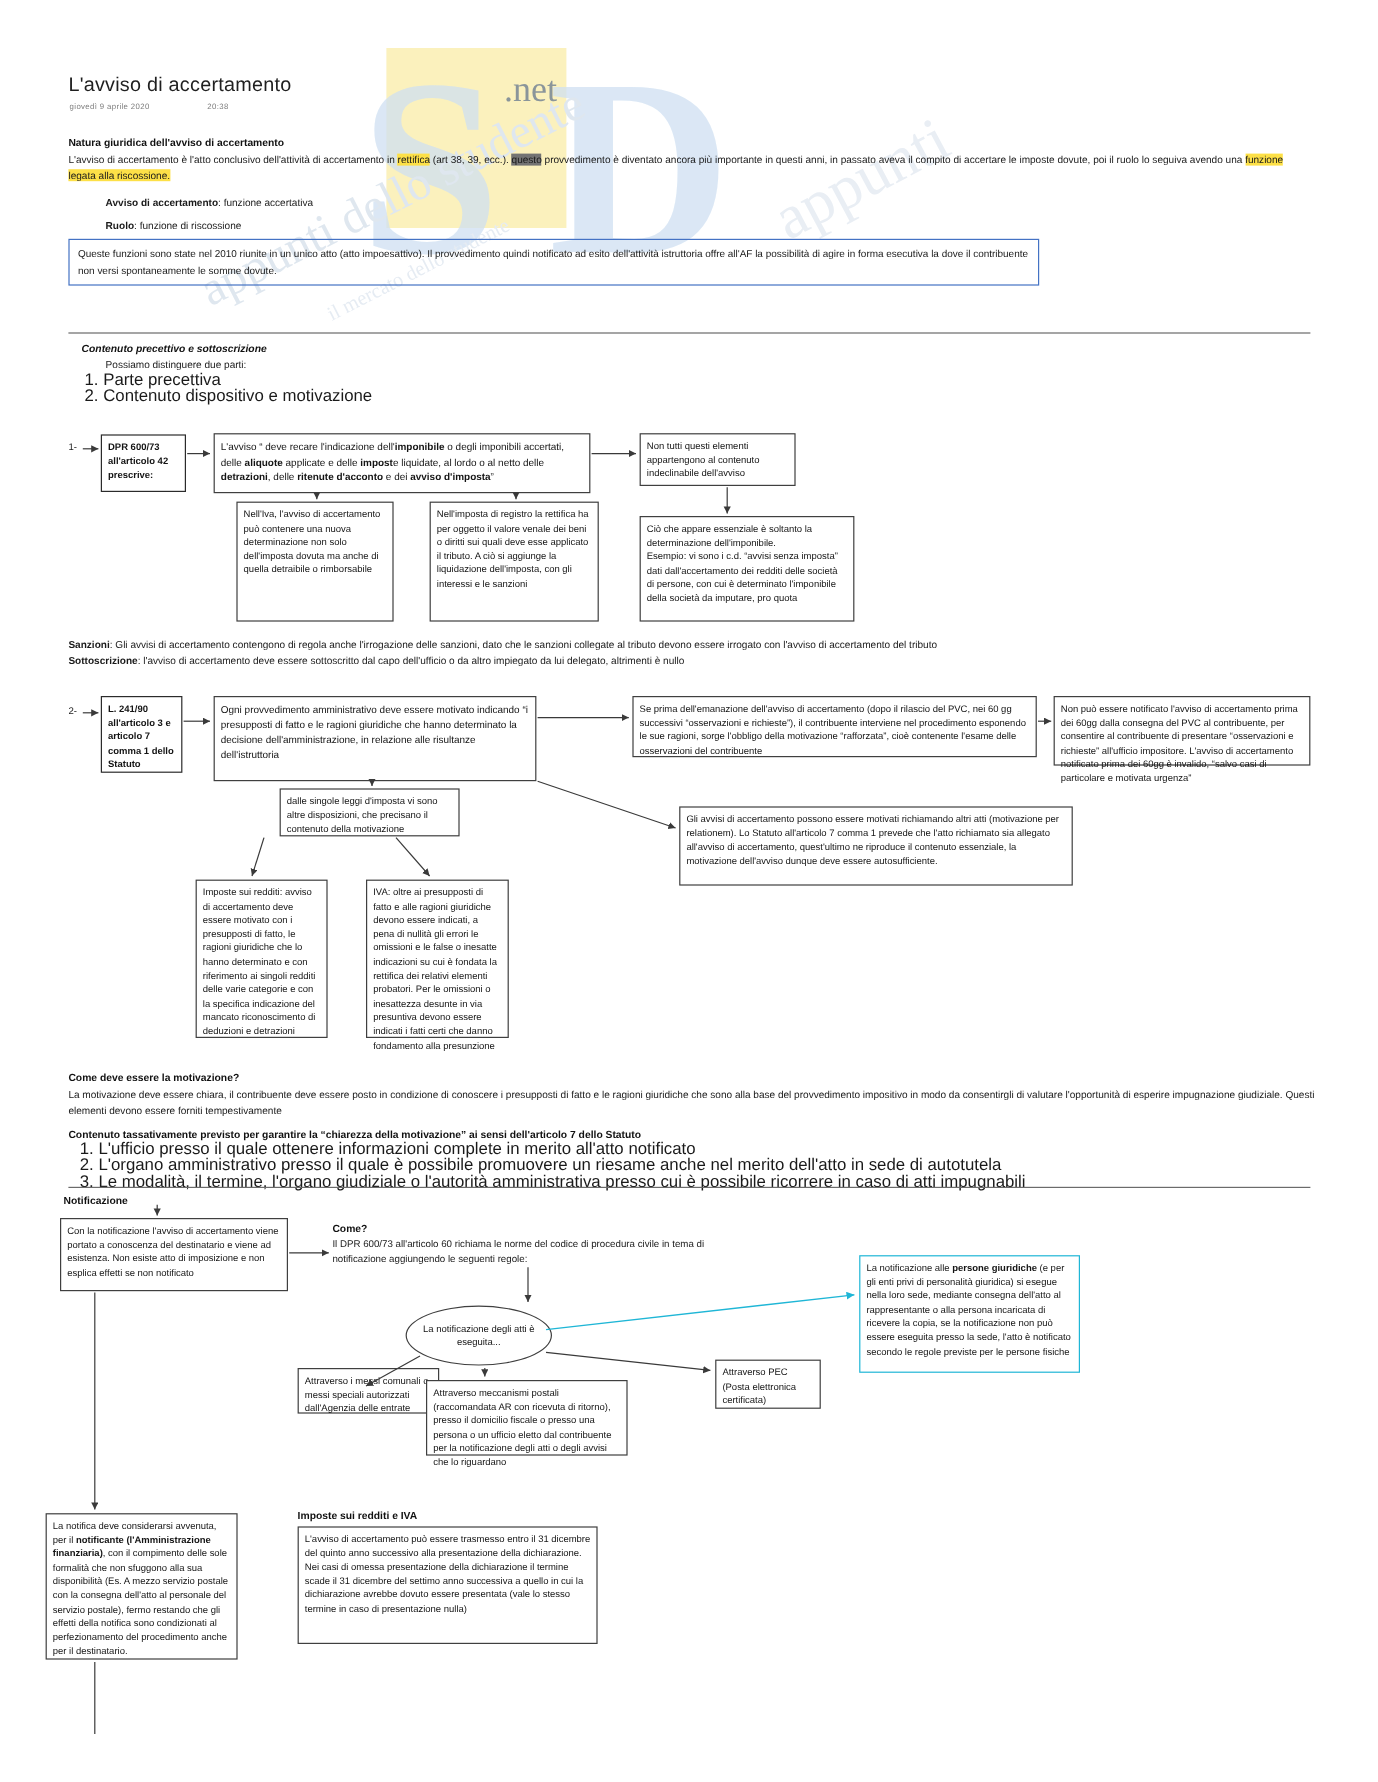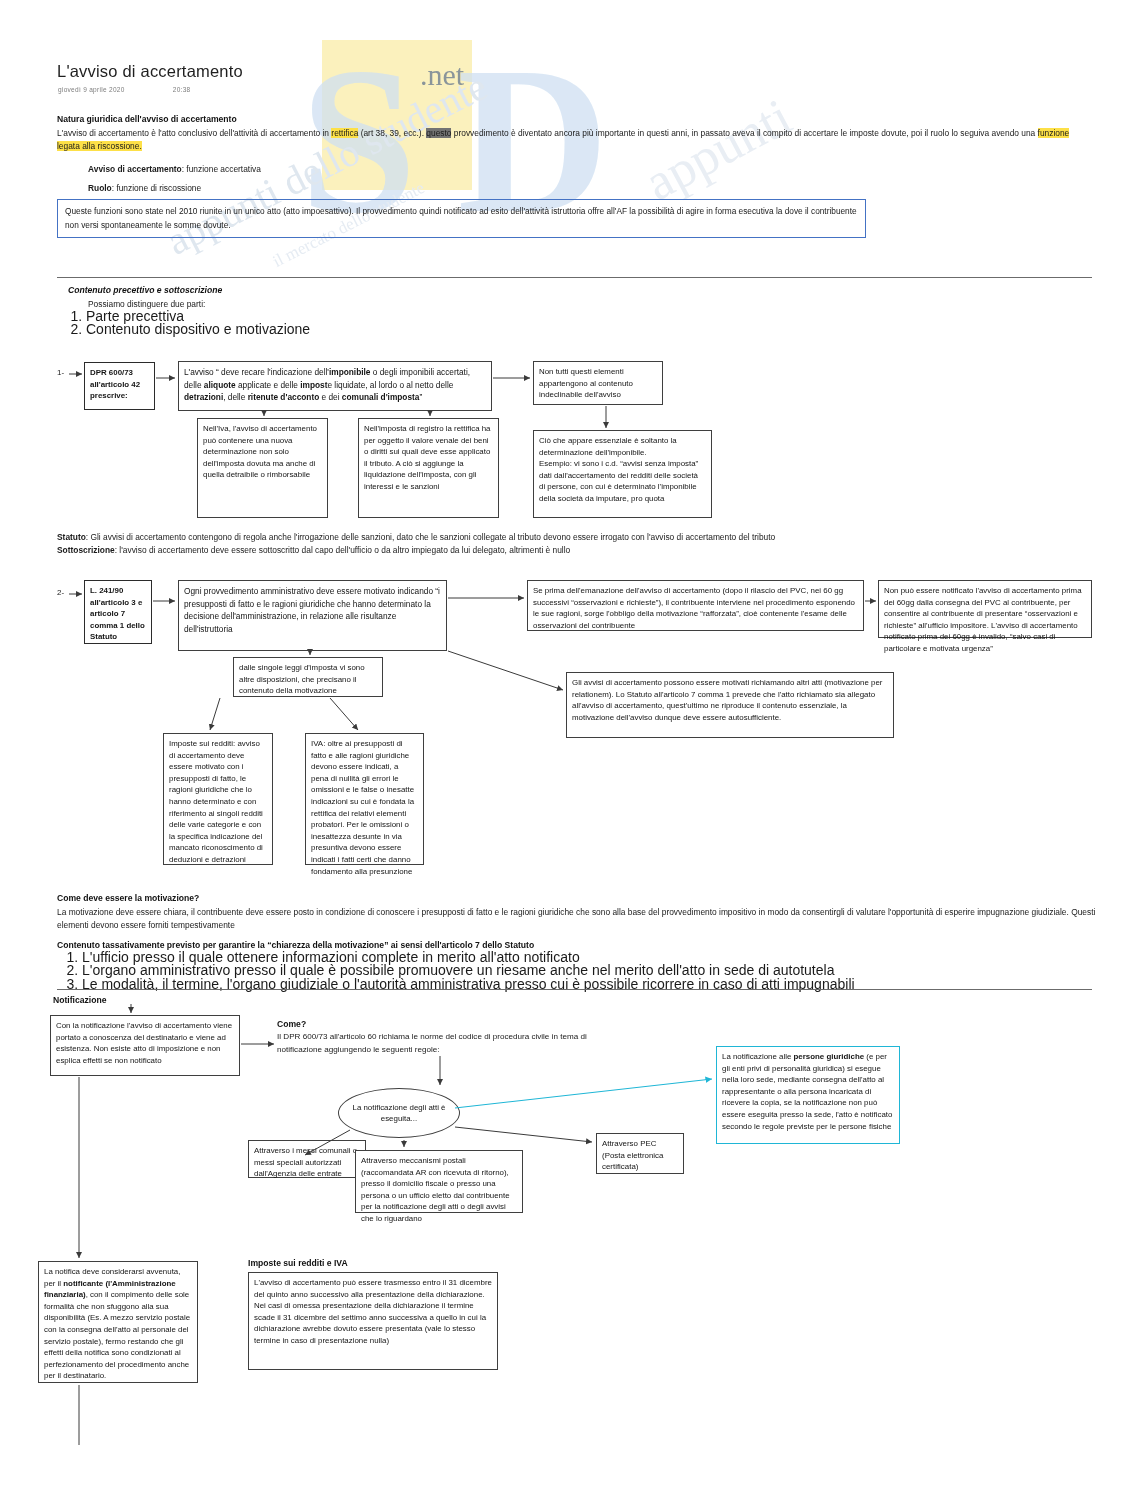--- a/index.html
+++ b/index.html
@@ -117,34 +117,34 @@
     <li>Contenuto dispositivo e motivazione</li>
   </ol>
 
   <div class="label-sm" style="left:57px;top:368px;">1-</div>
 
   <div class="box b2" style="left:84px;top:362px;width:71px;height:48px;">
     <b>DPR 600/73 all'articolo 42 prescrive:</b>
   </div>
 
   <div class="box" style="left:178px;top:361px;width:314px;height:50px;">
-    <span class="bigger">L'avviso “ deve recare l'indicazione dell'<b>imponibile</b> o degli imponibili accertati, delle <b>aliquote</b> applicate e delle <b>impost</b>e liquidate, al lordo o al netto delle <b>detrazioni</b>, delle <b>ritenute d'acconto</b> e dei <b>comunali d'imposta</b>”</span>
+    <span class="bigger">L'avviso “ deve recare l'indicazione dell'<b>imponibile</b> o degli imponibili accertati, delle <b>aliquote</b> applicate e delle <b>impost</b>e liquidate, al lordo o al netto delle <b>detrazioni</b>, delle <b>ritenute d'acconto</b> e dei <b>avviso d'imposta</b>”</span>
   </div>
 
   <div class="box" style="left:197px;top:418px;width:131px;height:100px;">Nell'Iva, l'avviso di accertamento può contenere una nuova determinazione non solo dell'imposta dovuta ma anche di quella detraibile o rimborsabile</div>
 
   <div class="box" style="left:358px;top:418px;width:141px;height:100px;">Nell'imposta di registro la rettifica ha per oggetto il valore venale dei beni o diritti sui quali deve esse applicato il tributo. A ciò si aggiunge la liquidazione dell'imposta, con gli interessi e le sanzioni</div>
 
   <div class="box" style="left:533px;top:361px;width:130px;height:44px;">Non tutti questi elementi appartengono al contenuto indeclinabile dell'avviso</div>
 
   <div class="box" style="left:533px;top:430px;width:179px;height:88px;white-space:pre-line;">Ciò che appare essenziale è soltanto la determinazione dell'imponibile.
  Esempio: vi sono i c.d. “avvisi senza imposta” dati dall'accertamento dei redditi delle società di persone, con cui è determinato l'imponibile della società da imputare, pro quota</div>
 
   <div class="para" style="left:57px;top:531px;width:1040px;">
-    <b>Statuto</b><span>: Gli avvisi di accertamento contengono di regola anche l'irrogazione delle sanzioni, dato che le sanzioni collegate al tributo devono essere irrogato con l'avviso di accertamento del tributo</span>
+    <b>Sanzioni</b><span>: Gli avvisi di accertamento contengono di regola anche l'irrogazione delle sanzioni, dato che le sanzioni collegate al tributo devono essere irrogato con l'avviso di accertamento del tributo</span>
   </div>
   <div class="para" style="left:57px;top:544px;width:1040px;">
     <b>Sottoscrizione</b><span>: l'avviso di accertamento deve essere sottoscritto dal capo dell'ufficio o da altro impiegato da lui delegato, altrimenti è nullo</span>
   </div>
 
   <div class="label-sm" style="left:57px;top:588px;">2-</div>
 
   <div class="box b2" style="left:84px;top:580px;width:68px;height:64px;">
     <b>L. 241/90 all'articolo 3 e articolo 7 comma 1 dello Statuto</b>
   </div>

